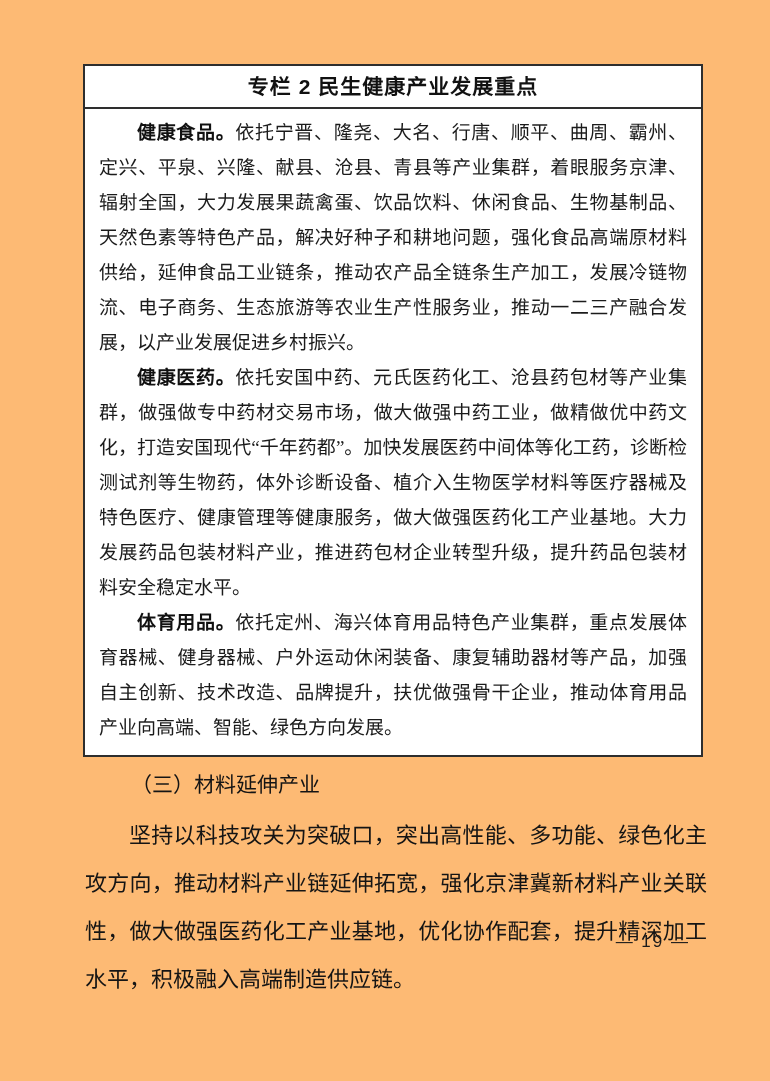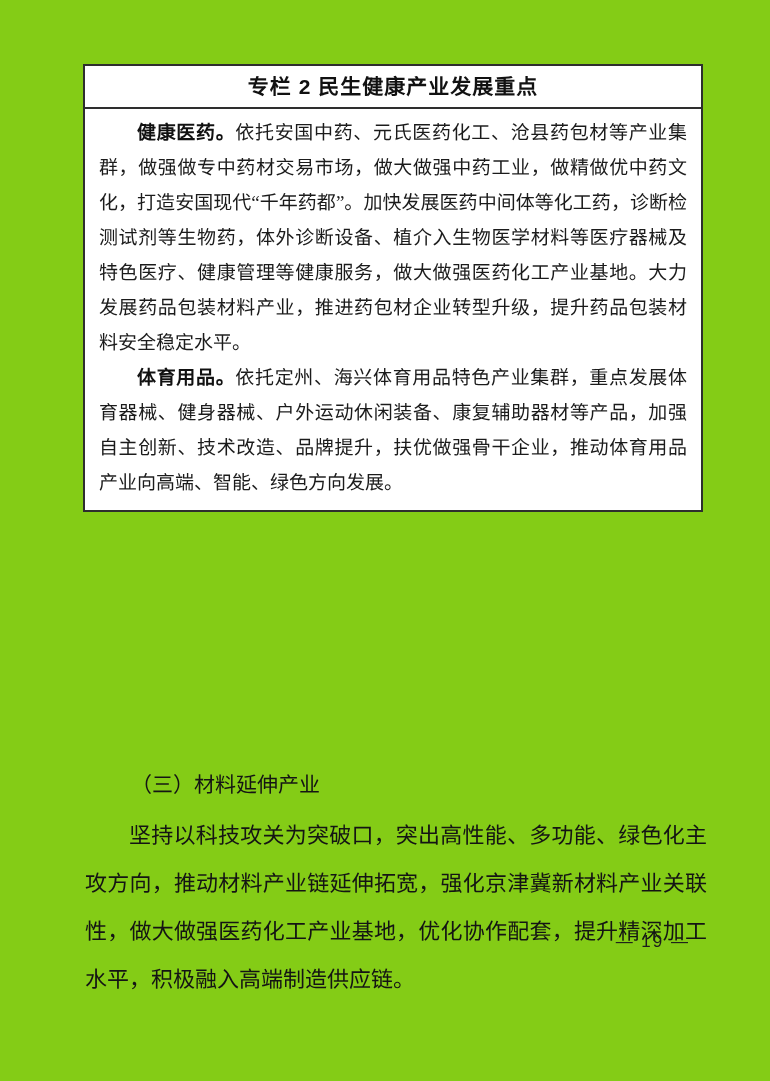--- a/index.html
+++ b/index.html
@@ -4,21 +4,21 @@
 <style>
   html, body {
     margin: 0;
     padding: 0;
     background: #ffffff;
   }
   .page {
     position: relative;
     width: 770px;
     height: 1081px;
-    background: #84cc16;
+    background: #fdba74;
     color: #1b1b1b;
     font-family: "Liberation Serif", "DejaVu Serif", serif;
     overflow: hidden;
   }
   
   .column-box {
     position: absolute;
     left: 83px;
     top: 64px;
     width: 620px;
@@ -92,20 +92,21 @@
   }
 </style>
 </head>
 <body>
 
 <div class="page">
 
   <div class="column-box">
     <div class="column-box-title">专栏 2 民生健康产业发展重点</div>
     <div class="column-box-body">
+      <p class="box-paragraph"><span class="lead">健康食品。</span><span>依托宁晋、隆尧、大名、行唐、顺平、曲周、霸州、定兴、平泉、兴隆、献县、沧县、青县等产业集群，着眼服务京津、辐射全国，大力发展果蔬禽蛋、饮品饮料、休闲食品、生物基制品、天然色素等特色产品，解决好种子和耕地问题，强化食品高端原材料供给，延伸食品工业链条，推动农产品全链条生产加工，发展冷链物流、电子商务、生态旅游等农业生产性服务业，推动一二三产融合发展，以产业发展促进乡村振兴。</span></p>
       <p class="box-paragraph"><span class="lead">健康医药。</span><span>依托安国中药、元氏医药化工、沧县药包材等产业集群，做强做专中药材交易市场，做大做强中药工业，做精做优中药文化，打造安国现代“千年药都”。加快发展医药中间体等化工药，诊断检测试剂等生物药，体外诊断设备、植介入生物医学材料等医疗器械及特色医疗、健康管理等健康服务，做大做强医药化工产业基地。大力发展药品包装材料产业，推进药包材企业转型升级，提升药品包装材料安全稳定水平。</span></p>
       <p class="box-paragraph"><span class="lead">体育用品。</span><span>依托定州、海兴体育用品特色产业集群，重点发展体育器械、健身器械、户外运动休闲装备、康复辅助器材等产品，加强自主创新、技术改造、品牌提升，扶优做强骨干企业，推动体育用品产业向高端、智能、绿色方向发展。</span></p>
     </div>
   </div>
 
   <div class="main-text">
     <h3 class="section-heading">（三）材料延伸产业</h3>
     <p class="body-paragraph">坚持以科技攻关为突破口，突出高性能、多功能、绿色化主攻方向，推动材料产业链延伸拓宽，强化京津冀新材料产业关联性，做大做强医药化工产业基地，优化协作配套，提升精深加工水平，积极融入高端制造供应链。</p>
   </div>
 

